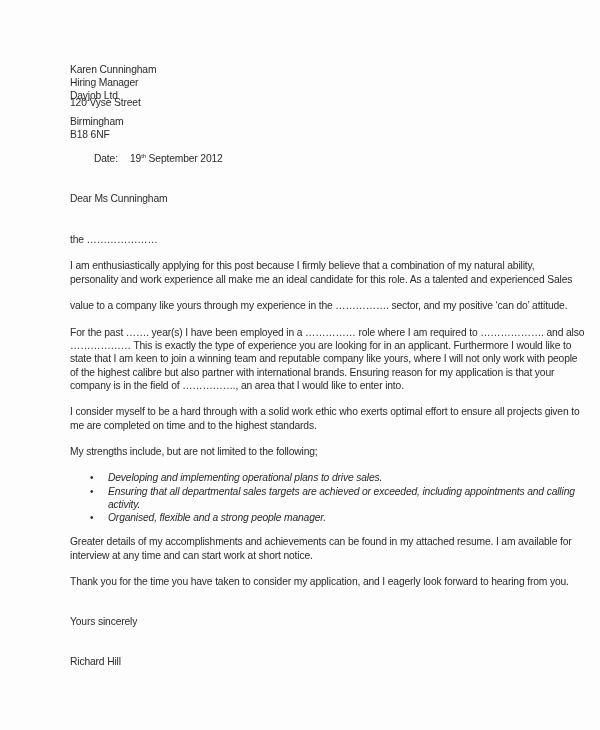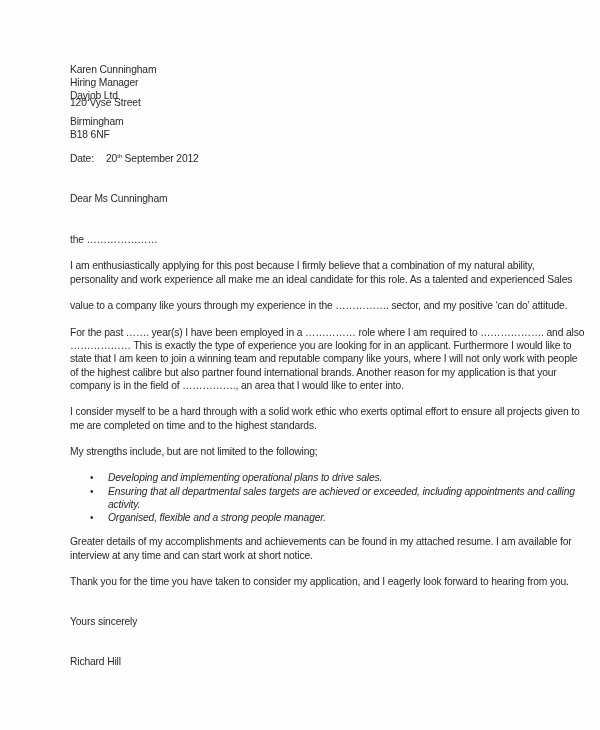--- a/index.html
+++ b/index.html
@@ -9,55 +9,55 @@
     font-family: "Liberation Sans", sans-serif;
     color: #2a2a2a;
     overflow: hidden;
   }
   .page { position: relative; width: 520px; height: 730px; padding-left: 40px; }
   .line {
     position: absolute; left: 70px;
     font-size: 10.3px; line-height: 13px;
     white-space: nowrap; letter-spacing: -0.15px;
   }
-  .date-label { display: inline-block; width: 36px; }
+  .date-label { display: inline-block; width: 36px; margin-left: 24px; }
   sup { font-size: 6px; vertical-align: 4px; line-height: 0; }
   .bullet {
     position: absolute; left: 90px; width: 6px; font-size: 10px;
   }
   .bline { left: 108px; font-style: italic; }
 </style>
 </head>
 <body>
 
 <div class="page">
 
   <div class="line" style="top:63px">Karen Cunningham</div>
   <div class="line" style="top:76px">Hiring Manager</div>
   <div class="line" style="top:89px">Dayjob Ltd</div>
   <div class="line" style="top:96px">120 Vyse Street</div>
   <div class="line" style="top:115px">Birmingham</div>
   <div class="line" style="top:128px">B18 6NF</div>
 
   <div class="line" style="top:152px">
-    <span class="date-label">Date:</span><span>20</span><sup>th</sup><span> September 2012</span>
+    <span class="date-label">Date:</span><span>19</span><sup>th</sup><span> September 2012</span>
   </div>
 
   <div class="line" style="top:192px">Dear Ms Cunningham</div>
 
   <div class="line" style="top:233px">the …………………</div>
 
   <div class="line" style="top:259px">I am enthusiastically applying for this post because I firmly believe that a combination of my natural ability,</div>
   <div class="line" style="top:273px">personality and work experience all make me an ideal candidate for this role. As a talented and experienced Sales</div>
   <div class="line" style="top:326px">For the past ……. year(s) I have been employed in a …………… role where I am required to ………………. and also</div>
 
   <div class="line" style="top:299px">value to a company like yours through my experience in the ……………. sector, and my positive ‘can do’ attitude.</div>
   <div class="line" style="top:339px">……………… This is exactly the type of experience you are looking for in an applicant. Furthermore I would like to</div>
   <div class="line" style="top:352px">state that I am keen to join a winning team and reputable company like yours, where I will not only work with people</div>
-  <div class="line" style="top:366px">of the highest calibre but also partner found international brands. Another reason for my application is that your</div>
+  <div class="line" style="top:366px">of the highest calibre but also partner with international brands. Ensuring reason for my application is that your</div>
   <div class="line" style="top:379px">company is in the field of ……………., an area that I would like to enter into.</div>
 
   <div class="line" style="top:405px">I consider myself to be a hard through with a solid work ethic who exerts optimal effort to ensure all projects given to</div>
   <div class="line" style="top:419px">me are completed on time and to the highest standards.</div>
 
   <div class="line" style="top:445px">My strengths include, but are not limited to the following;</div>
 
   <div class="bullet" style="top:471px; line-height:13px">•</div>
   <div class="line bline" style="top:471px">Developing and implementing operational plans to drive sales.</div>
 

